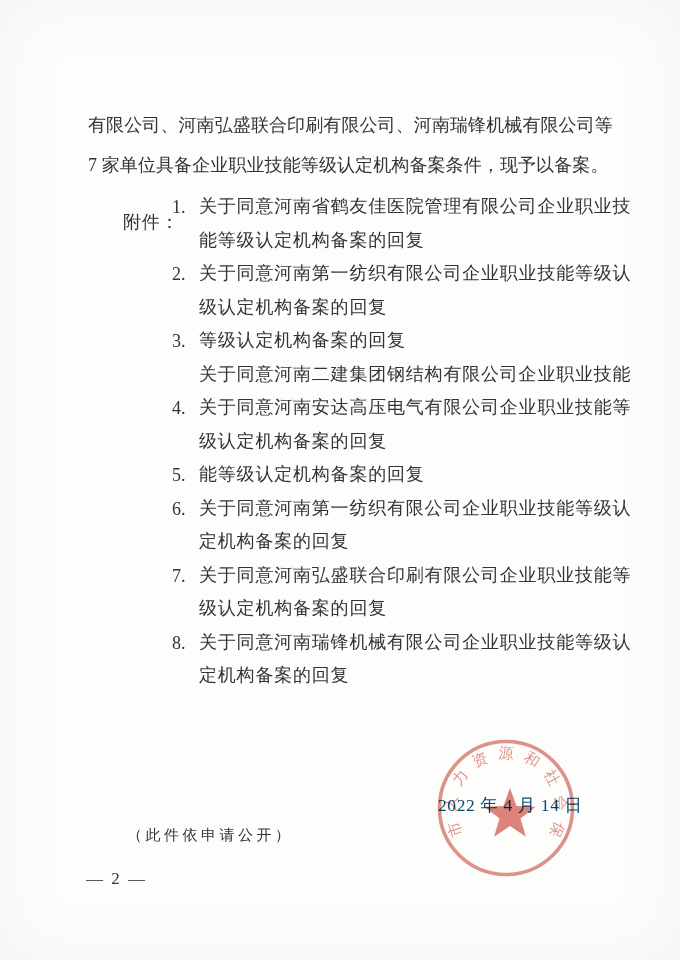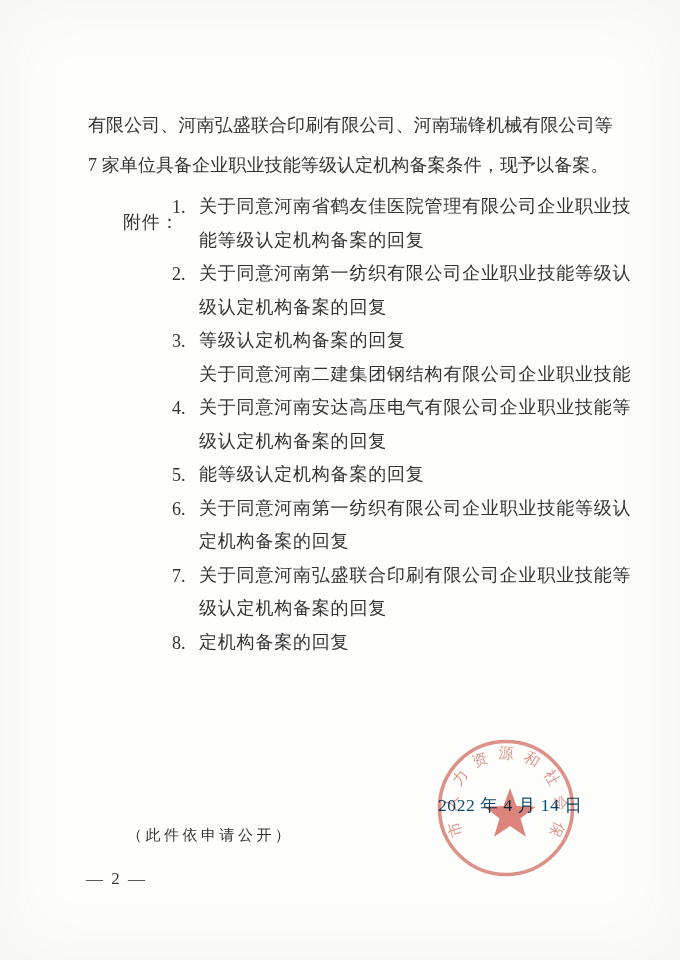--- a/index.html
+++ b/index.html
@@ -136,20 +136,21 @@
         <div class="aline">关于同意河南第一纺织有限公司企业职业技能等级认</div>
         <div class="aline">定机构备案的回复</div>
       </div>
       <div class="attach-item">
         <span class="num">7.</span>
         <div class="aline">关于同意河南弘盛联合印刷有限公司企业职业技能等</div>
         <div class="aline">级认定机构备案的回复</div>
       </div>
       <div class="attach-item">
         <span class="num">8.</span>
+        <div class="aline">关于同意河南瑞锋机械有限公司企业职业技能等级认</div>
         <div class="aline">定机构备案的回复</div>
       </div>
     </div>
 
   <div class="date-line">2022 年 4 月 14 日</div>
 
   <svg class="seal" viewBox="0 0 160 160" xmlns="http://www.w3.org/2000/svg">
     <defs>
       <path id="sealArc" d="M 39,109 A 50,50 0 1 1 121,109" fill="none"></path>
     </defs>

